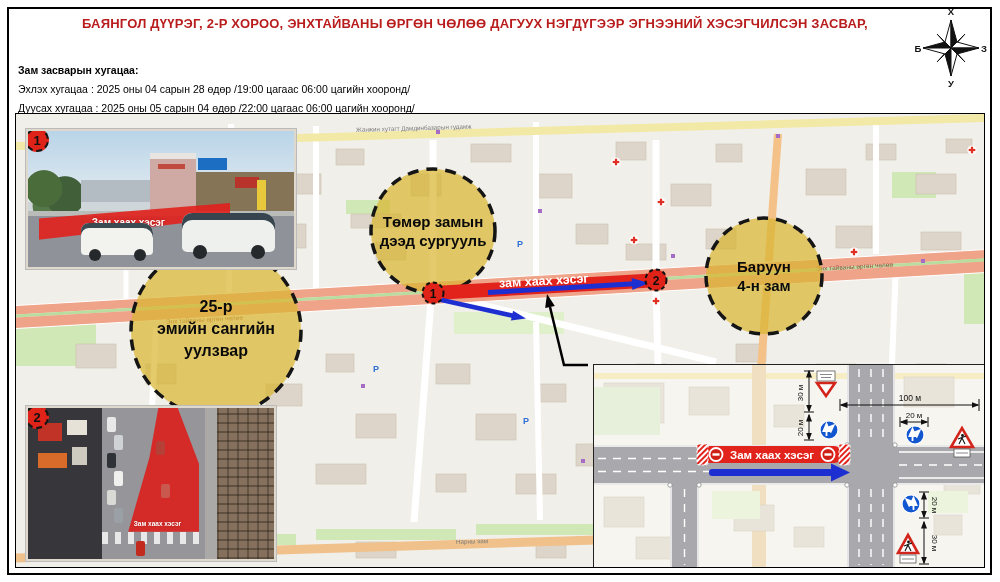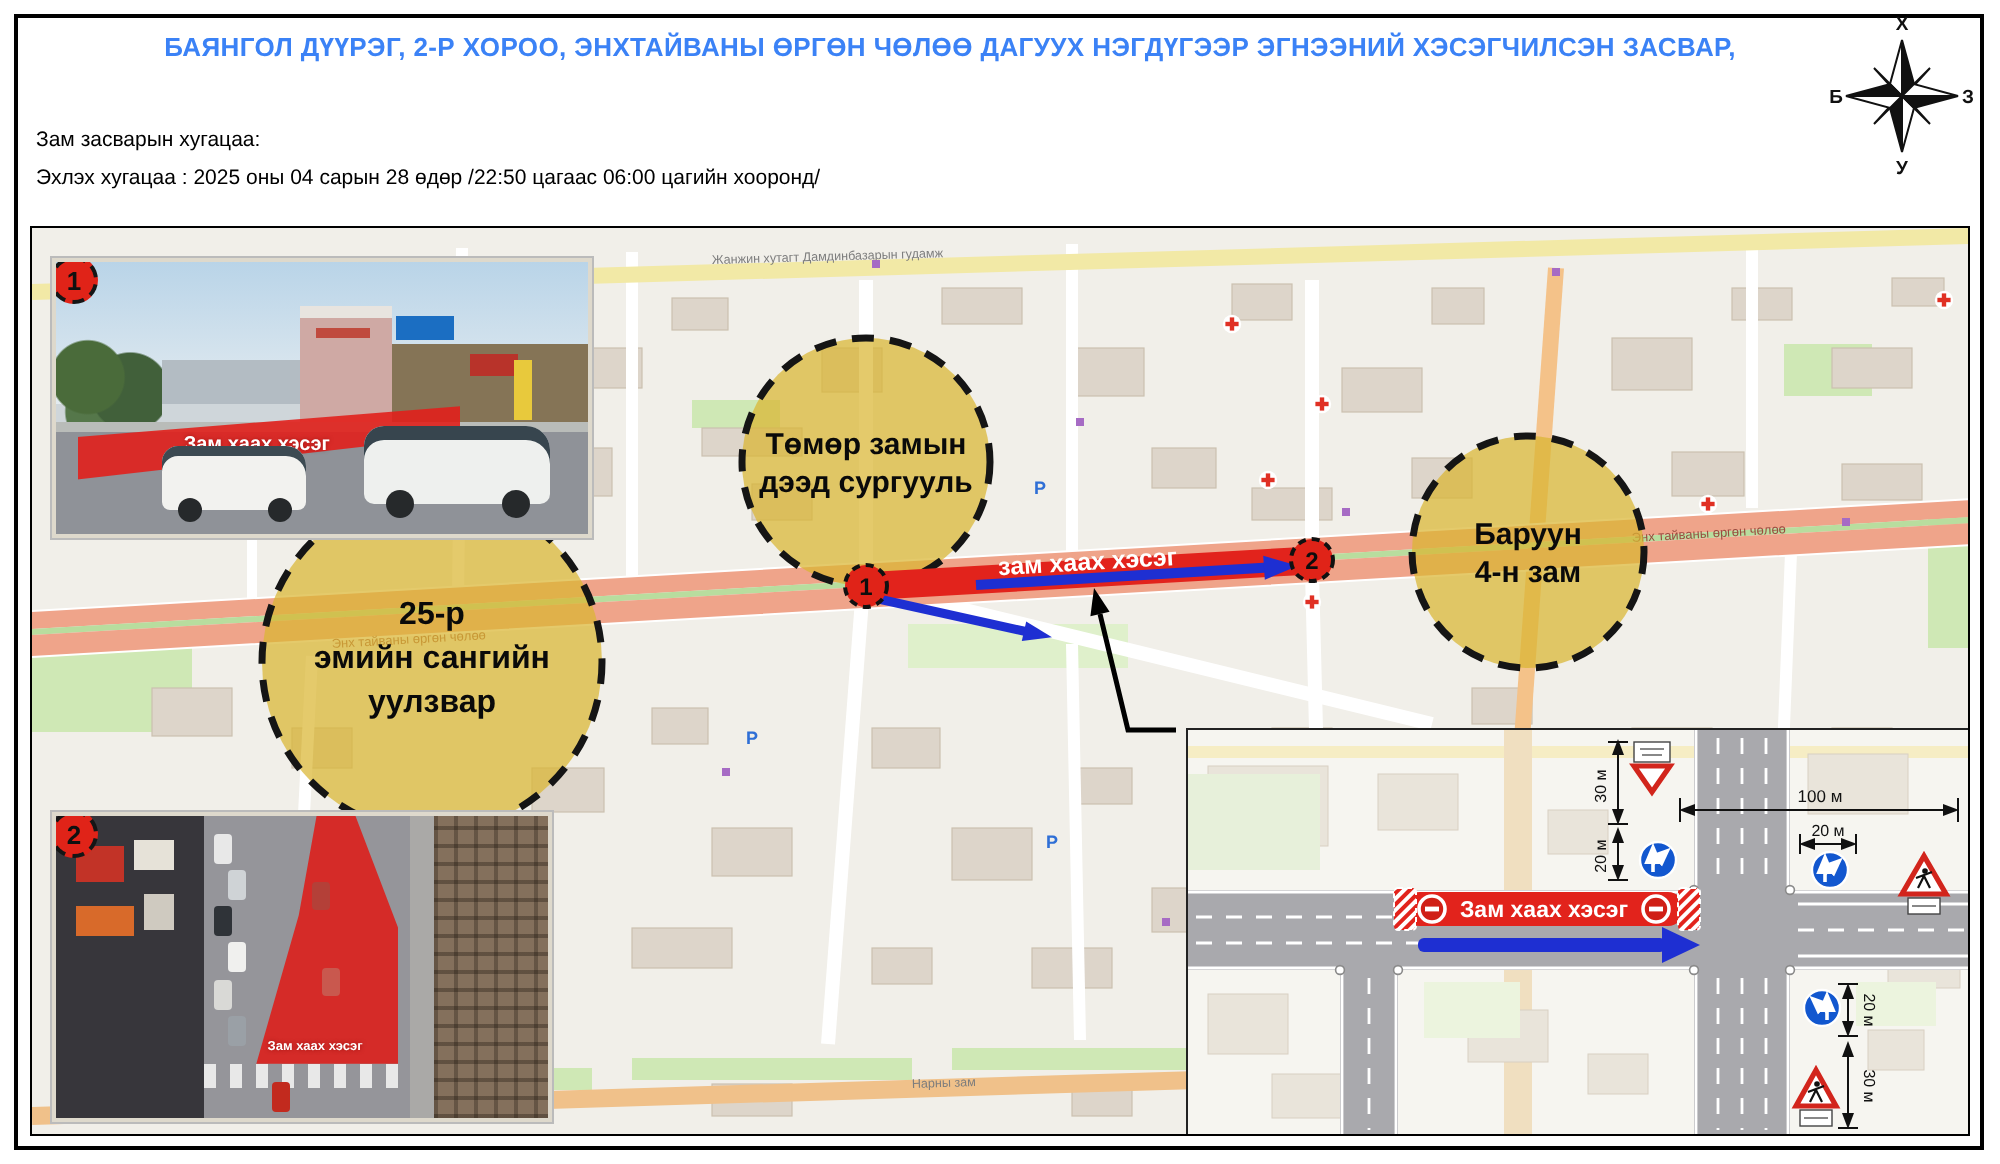--- a/index.html
+++ b/index.html
@@ -1,24 +1,24 @@
 <!DOCTYPE html>
 <html><head>
 <meta charset="utf-8">
 <style>
   html,body{margin:0;padding:0;background:#fff;}
   *{box-sizing:border-box;}
   body{font-family:"Liberation Sans",sans-serif;}
   .page{position:relative;width:1000px;height:582px;background:#fff;overflow:hidden;}
   .frame{position:absolute;left:7px;top:7px;width:985px;height:568px;border:2px solid #000;}
   .title{position:absolute;left:60px;top:14px;width:830px;text-align:center;font-weight:bold;
-         font-size:13px;line-height:1.6;color:#3b82f6;letter-spacing:.2px;}
+         font-size:13px;line-height:1.6;color:#b91c1c;letter-spacing:.2px;}
   .compass{position:absolute;right:12px;top:4px;}
   .sched{position:absolute;left:18px;top:64px;font-size:10.5px;color:#000;}
-  .sched .h{font-weight:normal;}
+  .sched .h{font-weight:bold;}
   .sched .l{margin-top:7px;}
   .map{position:absolute;left:15px;top:113px;width:970px;height:455px;border:1px solid #000;
        background:#f1efe9;overflow:hidden;}
   .basemap{position:absolute;left:0;top:0;}
   
   .photo{position:absolute;border:2px solid #ded9cc;overflow:hidden;box-shadow:0 0 0 1px #bbb;}
   .photo1{left:10px;top:15px;width:270px;height:140px;background:#cfd6da;}
   .photo2{left:10px;top:292px;width:250px;height:155px;background:#8f8f93;}
   .abs{position:absolute;}
   .marker{position:absolute;width:24px;height:24px;border-radius:50%;background:#e02318;
@@ -56,21 +56,22 @@
       <polygon points="65,44 37,44 43,50" fill="#111"></polygon>
     </g>
     <text x="37" y="11" font-size="9.5" font-weight="bold" text-anchor="middle" fill="#111">Х</text>
     <text x="37" y="83" font-size="9.5" font-weight="bold" text-anchor="middle" fill="#111">У</text>
     <text x="70" y="47.5" font-size="9.5" font-weight="bold" text-anchor="middle" fill="#111">З</text>
     <text x="4" y="47.5" font-size="9.5" font-weight="bold" text-anchor="middle" fill="#111">Б</text>
   </svg>
 
   <div class="sched">
     <div class="h">Зам засварын хугацаа:</div>
-    <div class="l">Эхлэх хугацаа : 2025 оны 04 сарын 28 өдөр /22:50 цагаас 06:00 цагийн хооронд/</div>
+    <div class="l">Эхлэх хугацаа : 2025 оны 04 сарын 28 өдөр /19:00 цагаас 06:00 цагийн хооронд/</div>
+    <div class="l">Дуусах хугацаа : 2025 оны 05 сарын 04 өдөр /22:00 цагаас 06:00 цагийн хооронд/</div>
   </div>
 
   <div class="map">
     <svg class="basemap" width="970" height="455" viewBox="0 0 970 455">
       <defs>
         <g id="redcross">
           <circle r="4.6" fill="#fff"></circle>
           <rect x="-3.3" y="-1.1" width="6.6" height="2.2" fill="#e03024"></rect>
           <rect x="-1.1" y="-3.3" width="2.2" height="6.6" fill="#e03024"></rect>
         </g>

